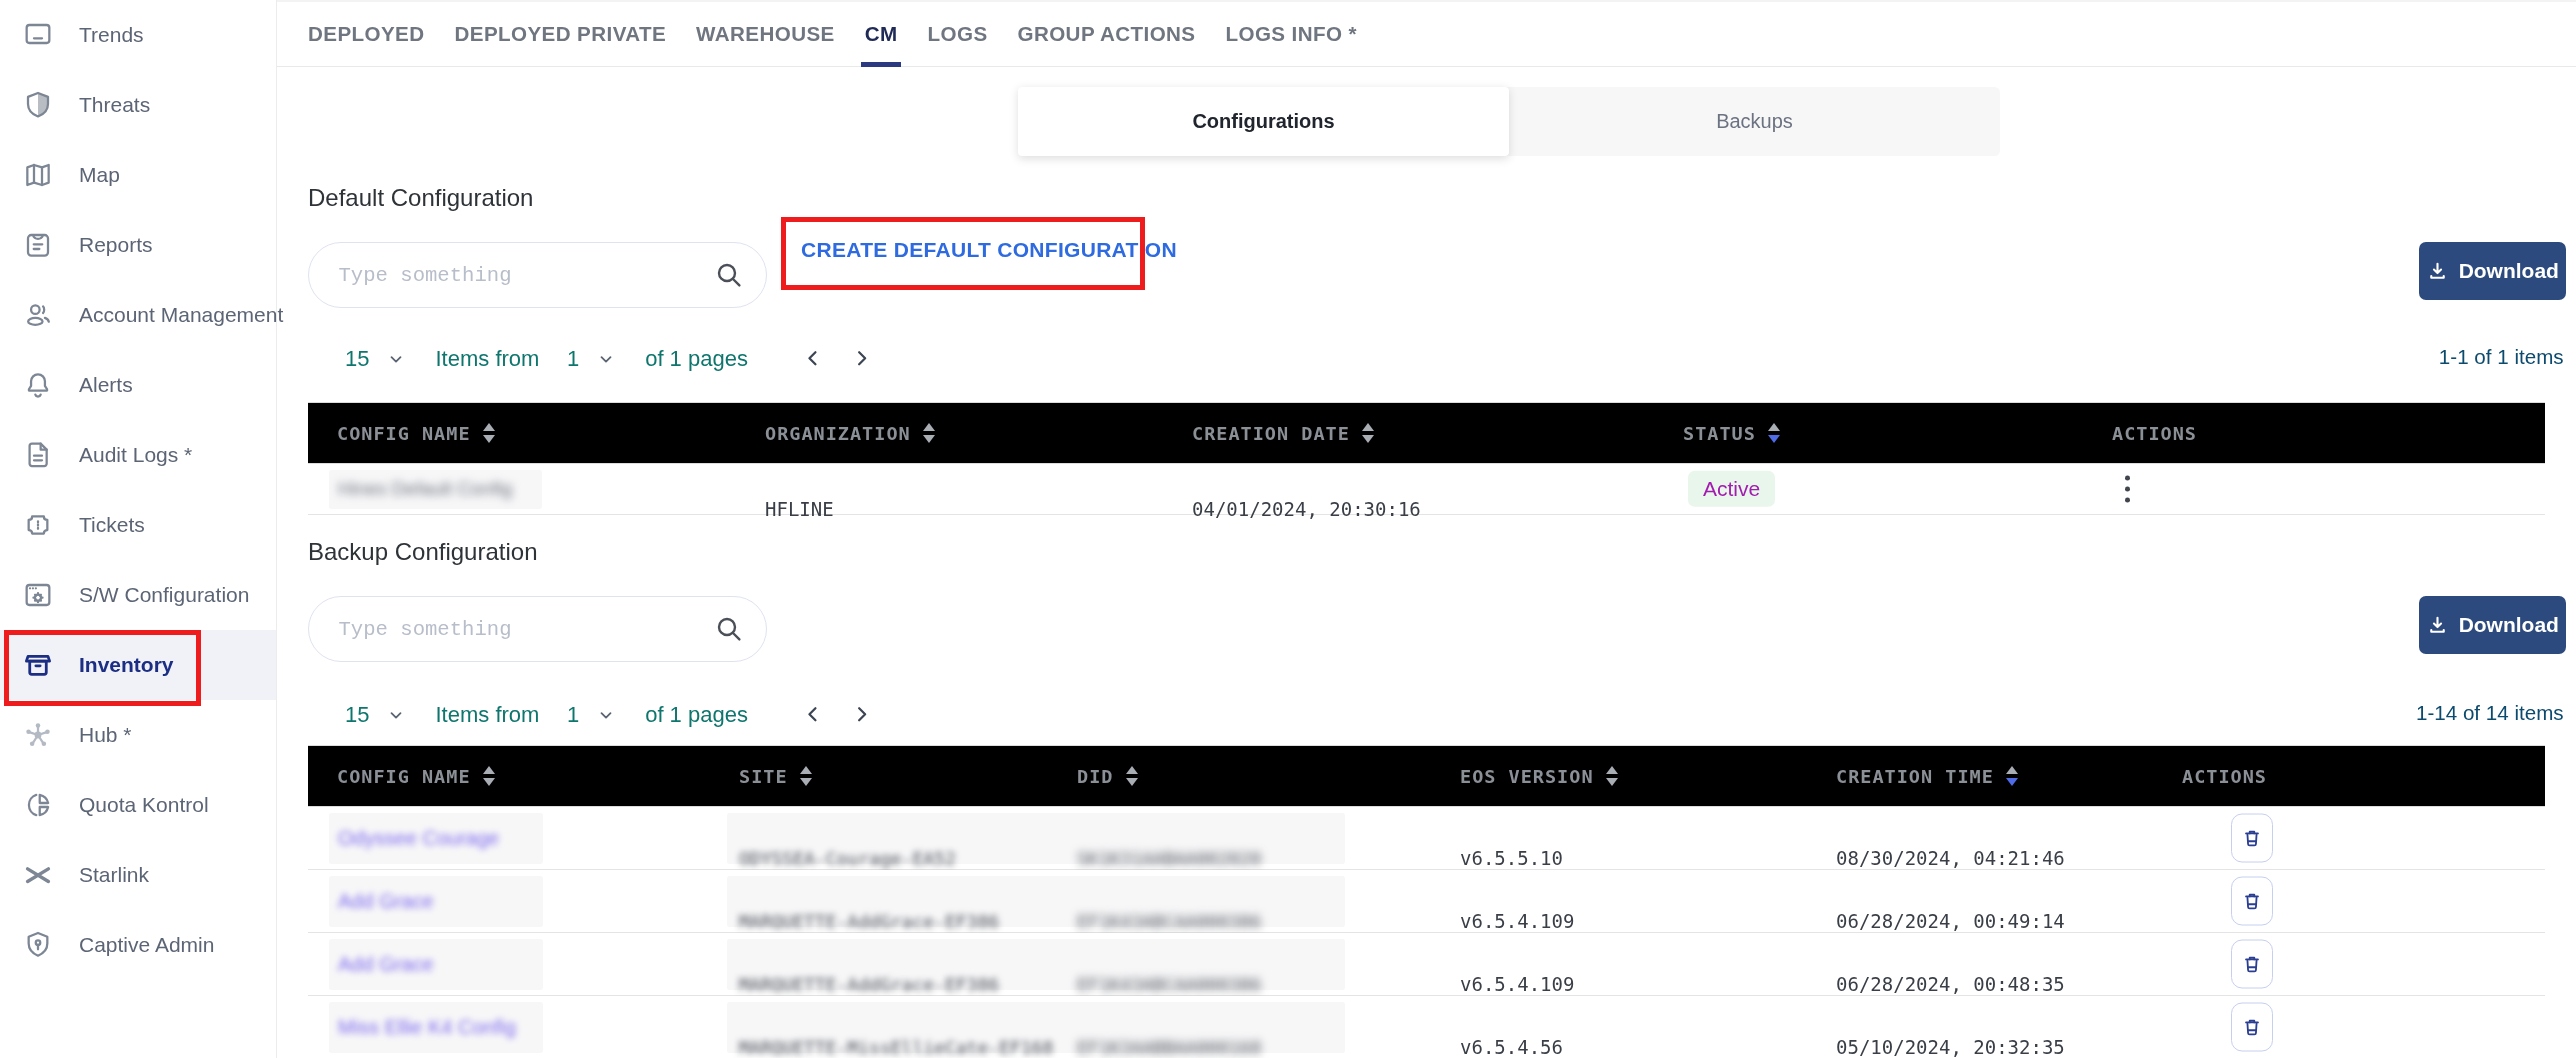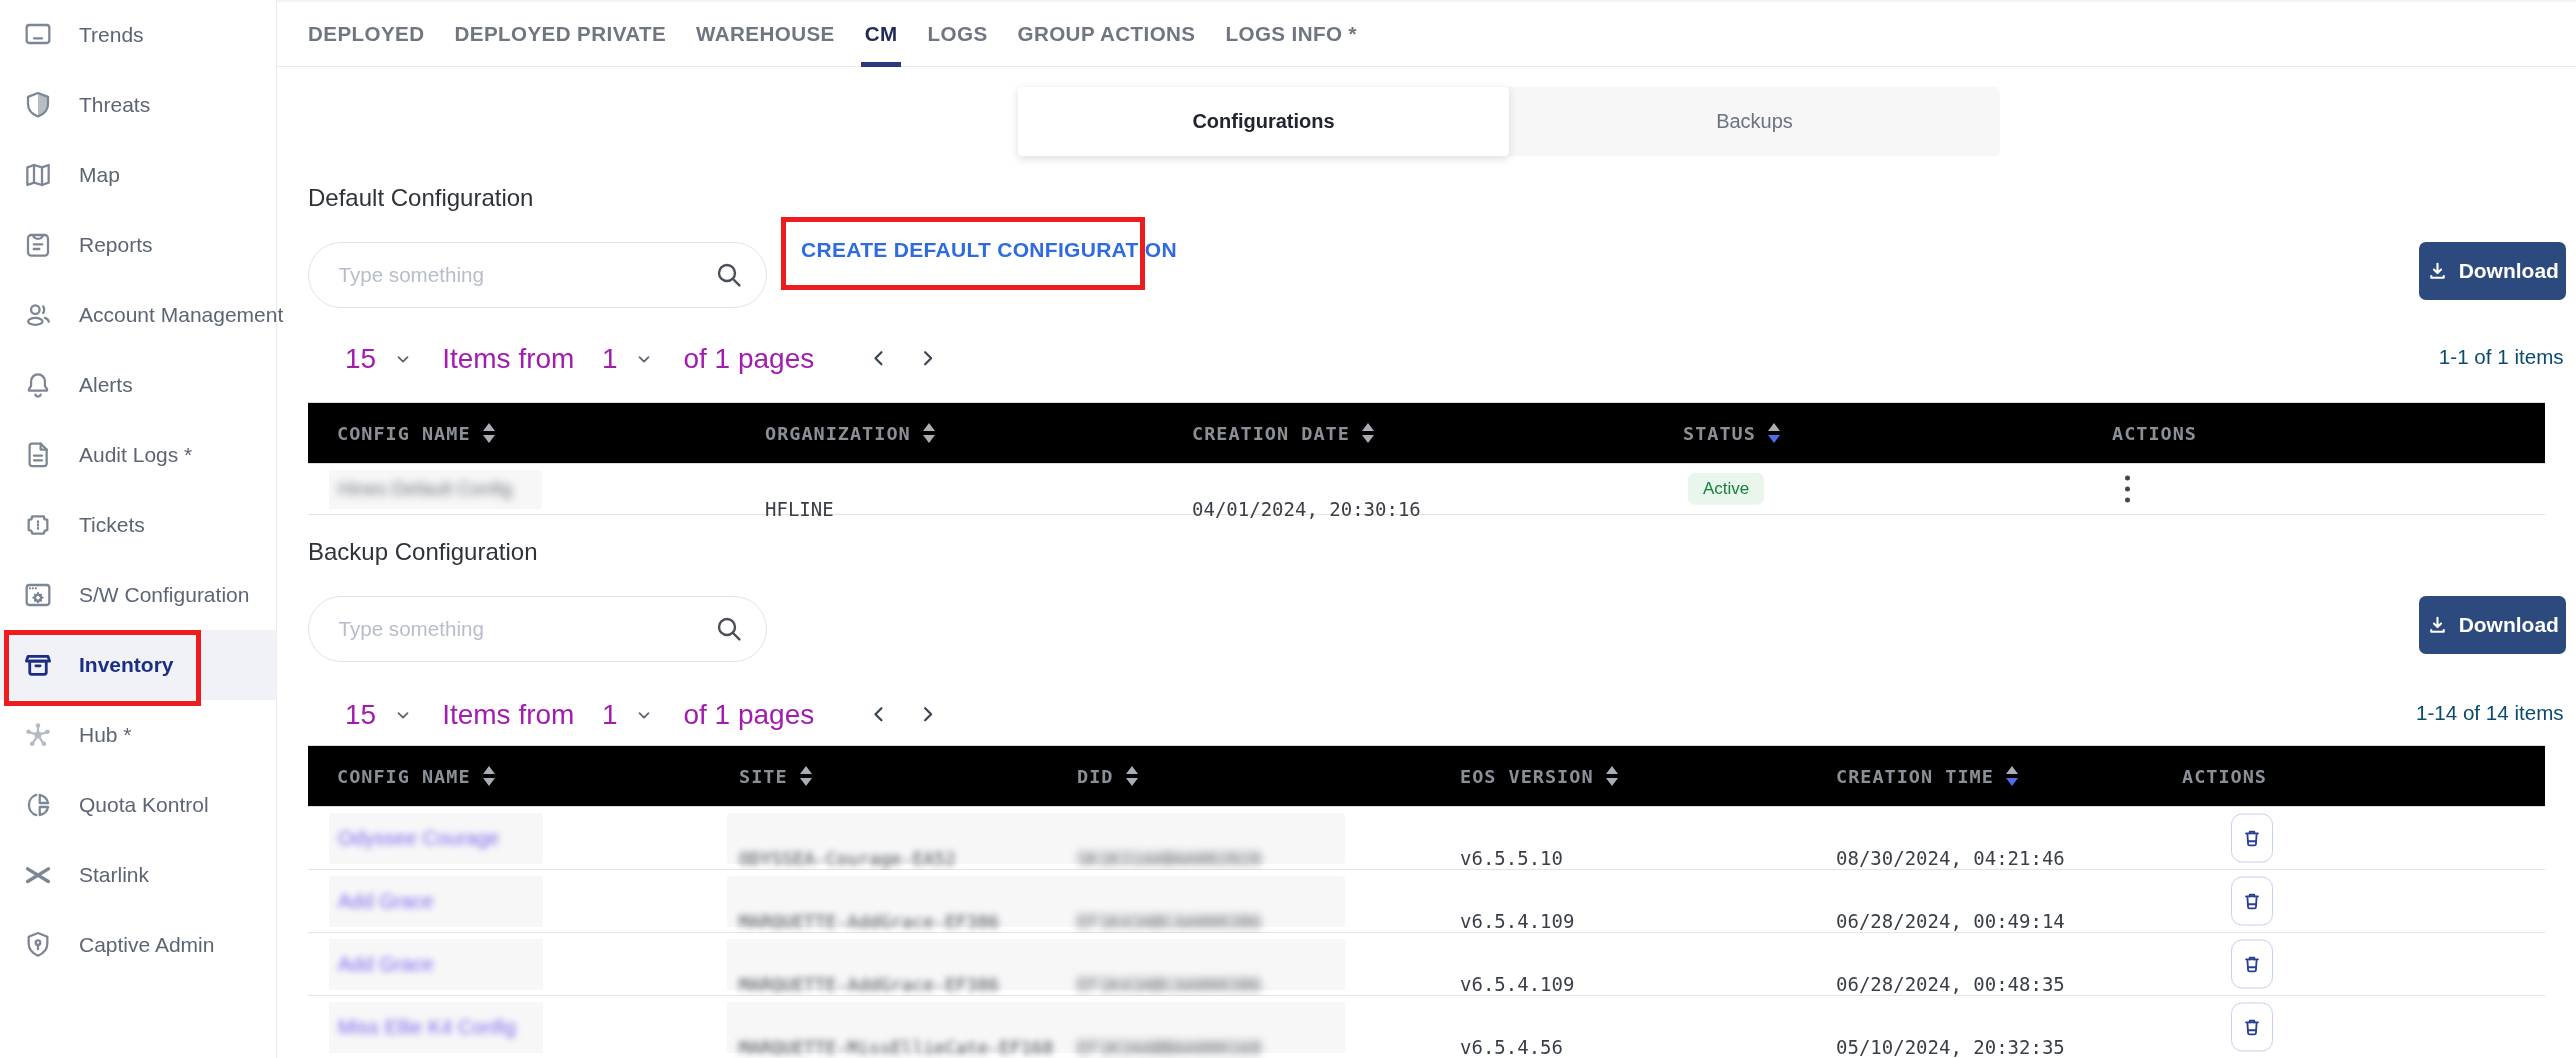--- a/index.html
+++ b/index.html
@@ -40,35 +40,35 @@
   .subtab.active{background:#fff;border-radius:4.1px;box-shadow:0 2.7px 9.6px rgba(0,0,0,.13);
           color:#20252e;font-weight:700;}
 
   .section-title{position:absolute;left:308px;font-size:24px;font-weight:500;color:#2e3338;}
 
   
   .search{position:absolute;left:308px;width:459px;height:66px;border:1.4px solid #dfe3f0;
           border-radius:33px;background:#fff;display:flex;align-items:center;
           padding:0 20.6px 0 27.5px;box-sizing:border-box;}
   .search input{border:none;outline:none;flex:1;font-size:20.6px;color:#7f1d1d;background:transparent;
-          font-family:Liberation Sans, sans-serif;}
+          font-family:Liberation Mono, monospace;}
   .search input::placeholder{color:#b7bdc9;}
   .search svg{width:32px;height:32px;stroke:#4a4f58;fill:none;stroke-width:1.8;stroke-linecap:round;}
 
   .create-link{position:absolute;left:801px;top:238px;font-size:21px;font-weight:700;
           color:#2f6be0;letter-spacing:0.3px;cursor:pointer;}
 
   .btn-download{position:absolute;left:2419px;width:147px;height:58px;background:#2c4a7e;
           border-radius:6.9px;color:#fff;font-size:21px;font-weight:700;display:flex;
           align-items:center;justify-content:center;gap:9.6px;cursor:pointer;}
   .btn-download svg{width:23px;height:23px;stroke:#fff;fill:none;stroke-width:2.2;stroke-linecap:round;stroke-linejoin:round;}
 
   
   .pager{position:absolute;left:345px;height:43px;display:flex;align-items:center;
-         font-size:28px;color:#a21caf;}
+         font-size:22px;color:#0f766e;}
   .pager .num{margin-right:18px;}
   .pager .caret{margin-right:30px;display:flex;align-items:center;}
   .pager .caret svg{width:18px;height:18px;stroke:#5a6472;fill:none;stroke-width:2.4;stroke-linecap:round;stroke-linejoin:round;}
   .pager .lbl{margin-right:27.5px;}
   .pager .chev{margin-left:27.5px;display:flex;align-items:center;cursor:pointer;}
   .pager .chev svg{width:20.6px;height:20.6px;stroke:#3c4553;fill:none;stroke-width:2.6;stroke-linecap:round;stroke-linejoin:round;}
   .range{position:absolute;right:12.4px;font-size:20.6px;color:#0c4a6e;}
 
   
   .thead{position:absolute;left:308px;width:2237px;height:62px;background:#000000;
@@ -84,22 +84,22 @@
 
   .trow{position:absolute;left:308px;width:2237px;border-bottom:1.4px solid #e4e4e4;background:#fff;box-sizing:border-box;}
   .cell{position:absolute;top:50%;transform:translateY(-50%);white-space:nowrap;}
   .mono{font-family:"DejaVu Sans Mono",monospace;font-size:19px;color:#3a3f47;margin-top:20px;}
   .patch{position:absolute;top:5.5px;bottom:5.5px;background:#f7f7f8;border-radius:2.7px;}
   .blurred{filter:blur(4.1px);}
   .blurred4{filter:blur(3.4px);}
   .lnk{color:#7b68ee;font-size:20px;font-weight:500;cursor:pointer;}
   .muted{color:#4a4e57;}
 
-  .badge{position:absolute;top:50%;transform:translateY(-50%);background:#e9f6ec;color:#15803d;
-         font-size:17px;padding:6.2px 15px;border-radius:6.9px;}
+  .badge{position:absolute;top:50%;transform:translateY(-50%);background:#e9f6ec;color:#a21caf;
+         font-size:21px;padding:6.2px 15px;border-radius:6.9px;}
   .kebab{position:absolute;top:50%;transform:translateY(-50%);display:flex;flex-direction:column;
          gap:6.2px;padding:4.1px;cursor:pointer;}
   .kebab i{width:4.8px;height:4.8px;border-radius:50%;background:#41464e;}
   .trash{position:absolute;top:50%;transform:translateY(-50%);width:40px;height:47px;
          border:1.4px solid #c6cfef;border-radius:11px;background:#fff;display:flex;
          align-items:center;justify-content:center;cursor:pointer;}
   .trash svg{width:22px;height:25px;stroke:#2b3f92;fill:none;stroke-width:2;stroke-linecap:round;stroke-linejoin:round;}
 </style>
 </head>
 <body>

